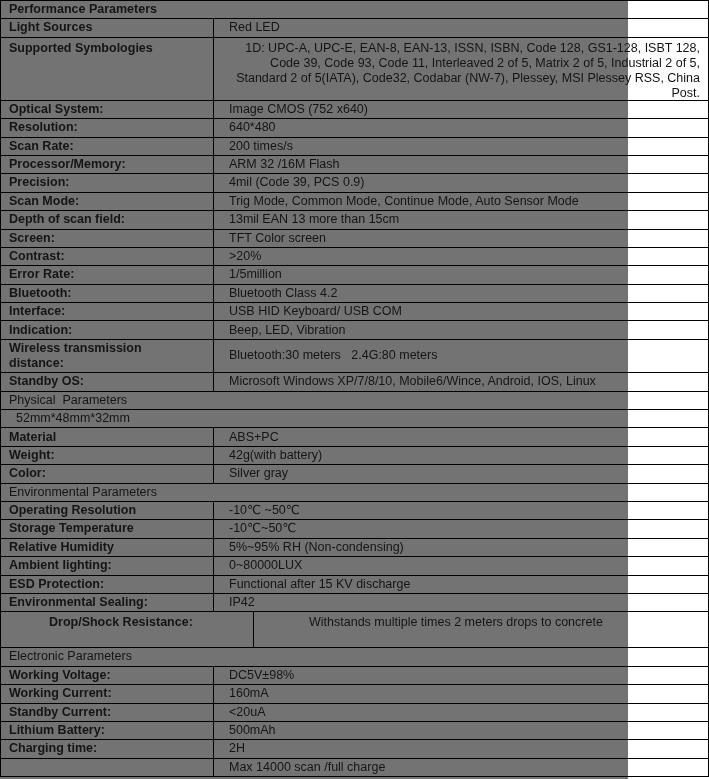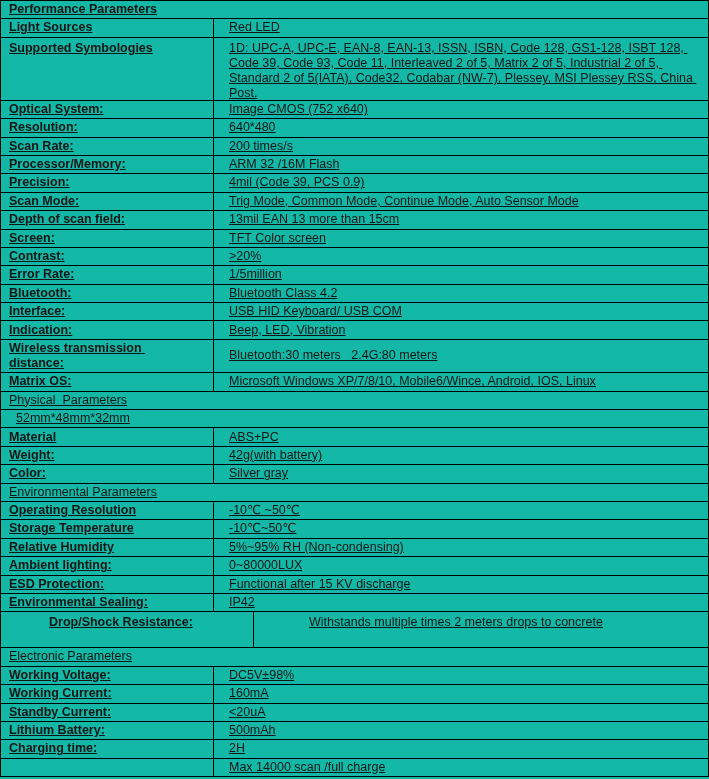--- a/index.html
+++ b/index.html
@@ -1,26 +1,25 @@
 <!DOCTYPE html>
 <html><head>
 <meta charset="utf-8">
 <style>
   html, body {
     margin: 0;
     padding: 0;
     background: #ffffff;
   }
   .page {
-    width: 709px;
+    width: 628px;
     min-height: 779px;
-    background: #14b8a6;
+    background: #737373;
     font-family: "Liberation Sans", "DejaVu Sans", sans-serif;
     color: #151515;
-    text-decoration: underline;
   }
   .spec-table {
     width: 709px;
     border-top: 1px solid #000;
     border-left: 1px solid #000;
     border-right: 1px solid #000;
     box-sizing: border-box;
   }
   .row {
     display: flex;
@@ -41,20 +40,21 @@
     width: 213px;
     min-width: 213px;
     border-right: 1px solid #000;
     font-weight: 700;
     padding: 1px 16px 1px 8px;
   }
   .cell.value {
     flex: 1;
     padding: 1px 8px 1px 15px;
     font-weight: 400;
+    text-align: right;
   }
   .row.section .section-label {
     display: flex;
     align-items: center;
     padding: 1px 8px 1px 8px;
     font-weight: 400;
     white-space: pre-wrap;
   }
   .row.section.bold .section-label {
     font-weight: 700;
@@ -153,21 +153,21 @@
       </div>
       <div class="row">
         <div class="cell label">Indication:</div>
         <div class="cell value">Beep, LED, Vibration</div>
       </div>
       <div class="row">
         <div class="cell label">Wireless transmission distance:</div>
         <div class="cell value">Bluetooth:30 meters   2.4G:80 meters</div>
       </div>
       <div class="row">
-        <div class="cell label">Matrix OS:</div>
+        <div class="cell label">Standby OS:</div>
         <div class="cell value">Microsoft Windows XP/7/8/10, Mobile6/Wince, Android, IOS, Linux</div>
       </div>
       <div class="row section">
         <div class="section-label">Physical  Parameters</div>
       </div>
       <div class="row">
         <div class="cell value">52mm*48mm*32mm</div>
       </div>
       <div class="row">
         <div class="cell label">Material</div>

